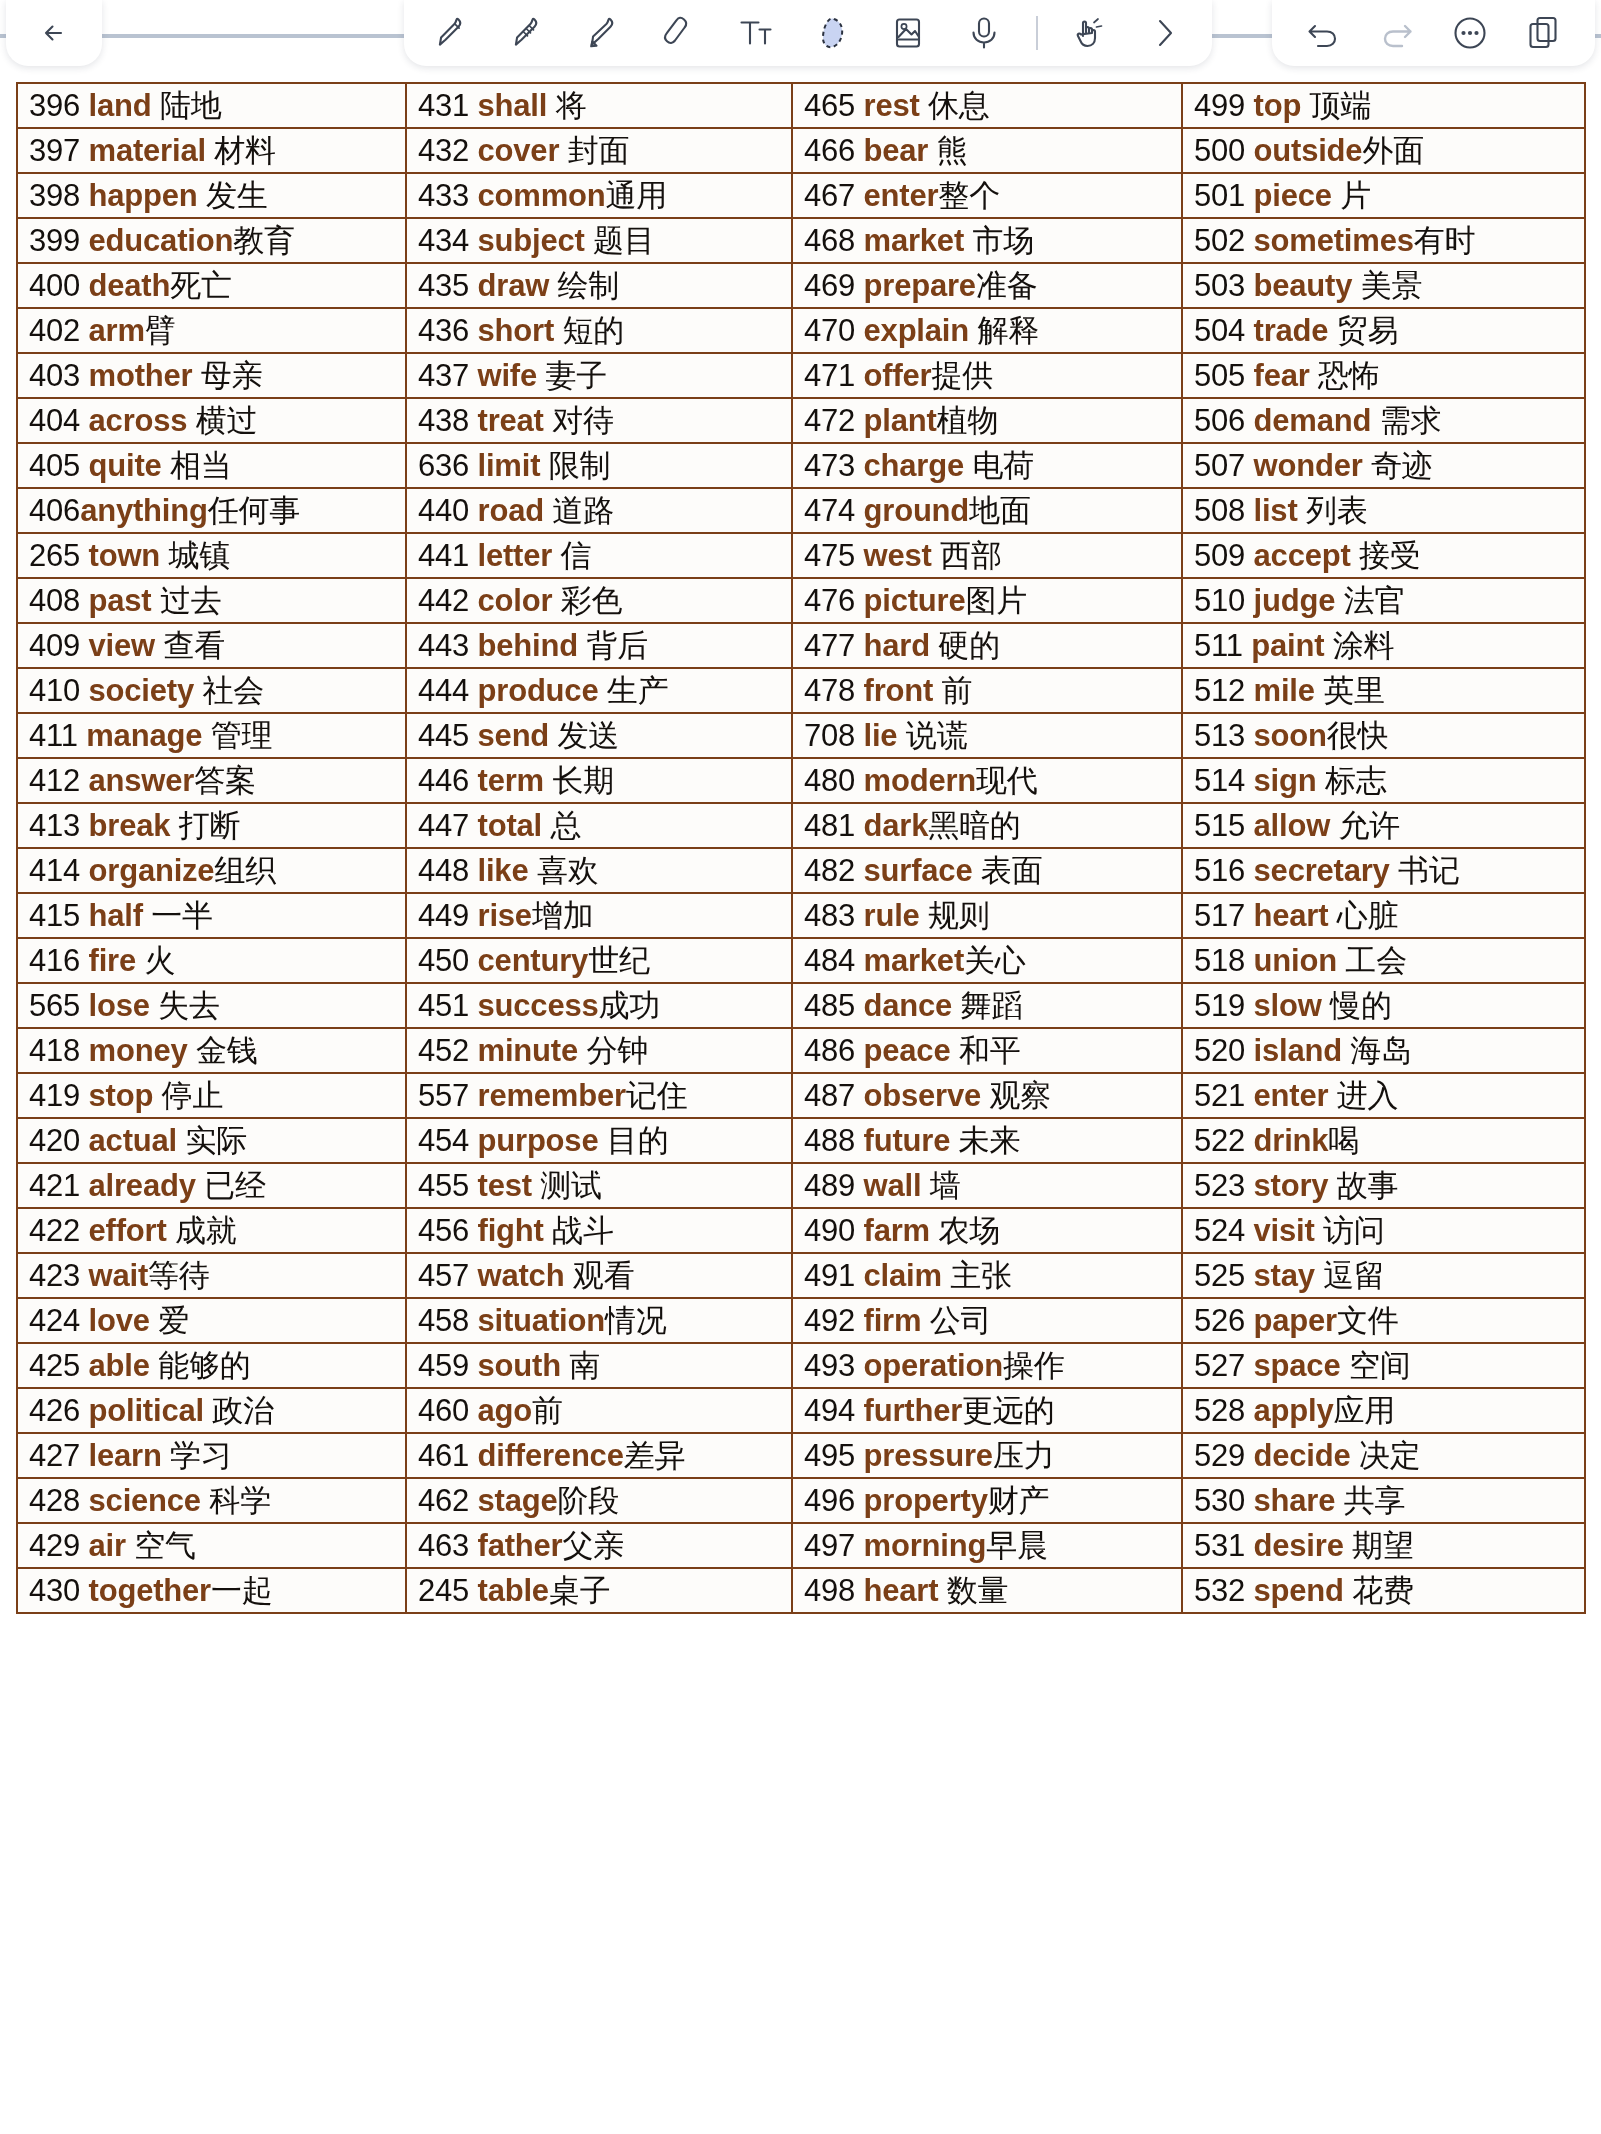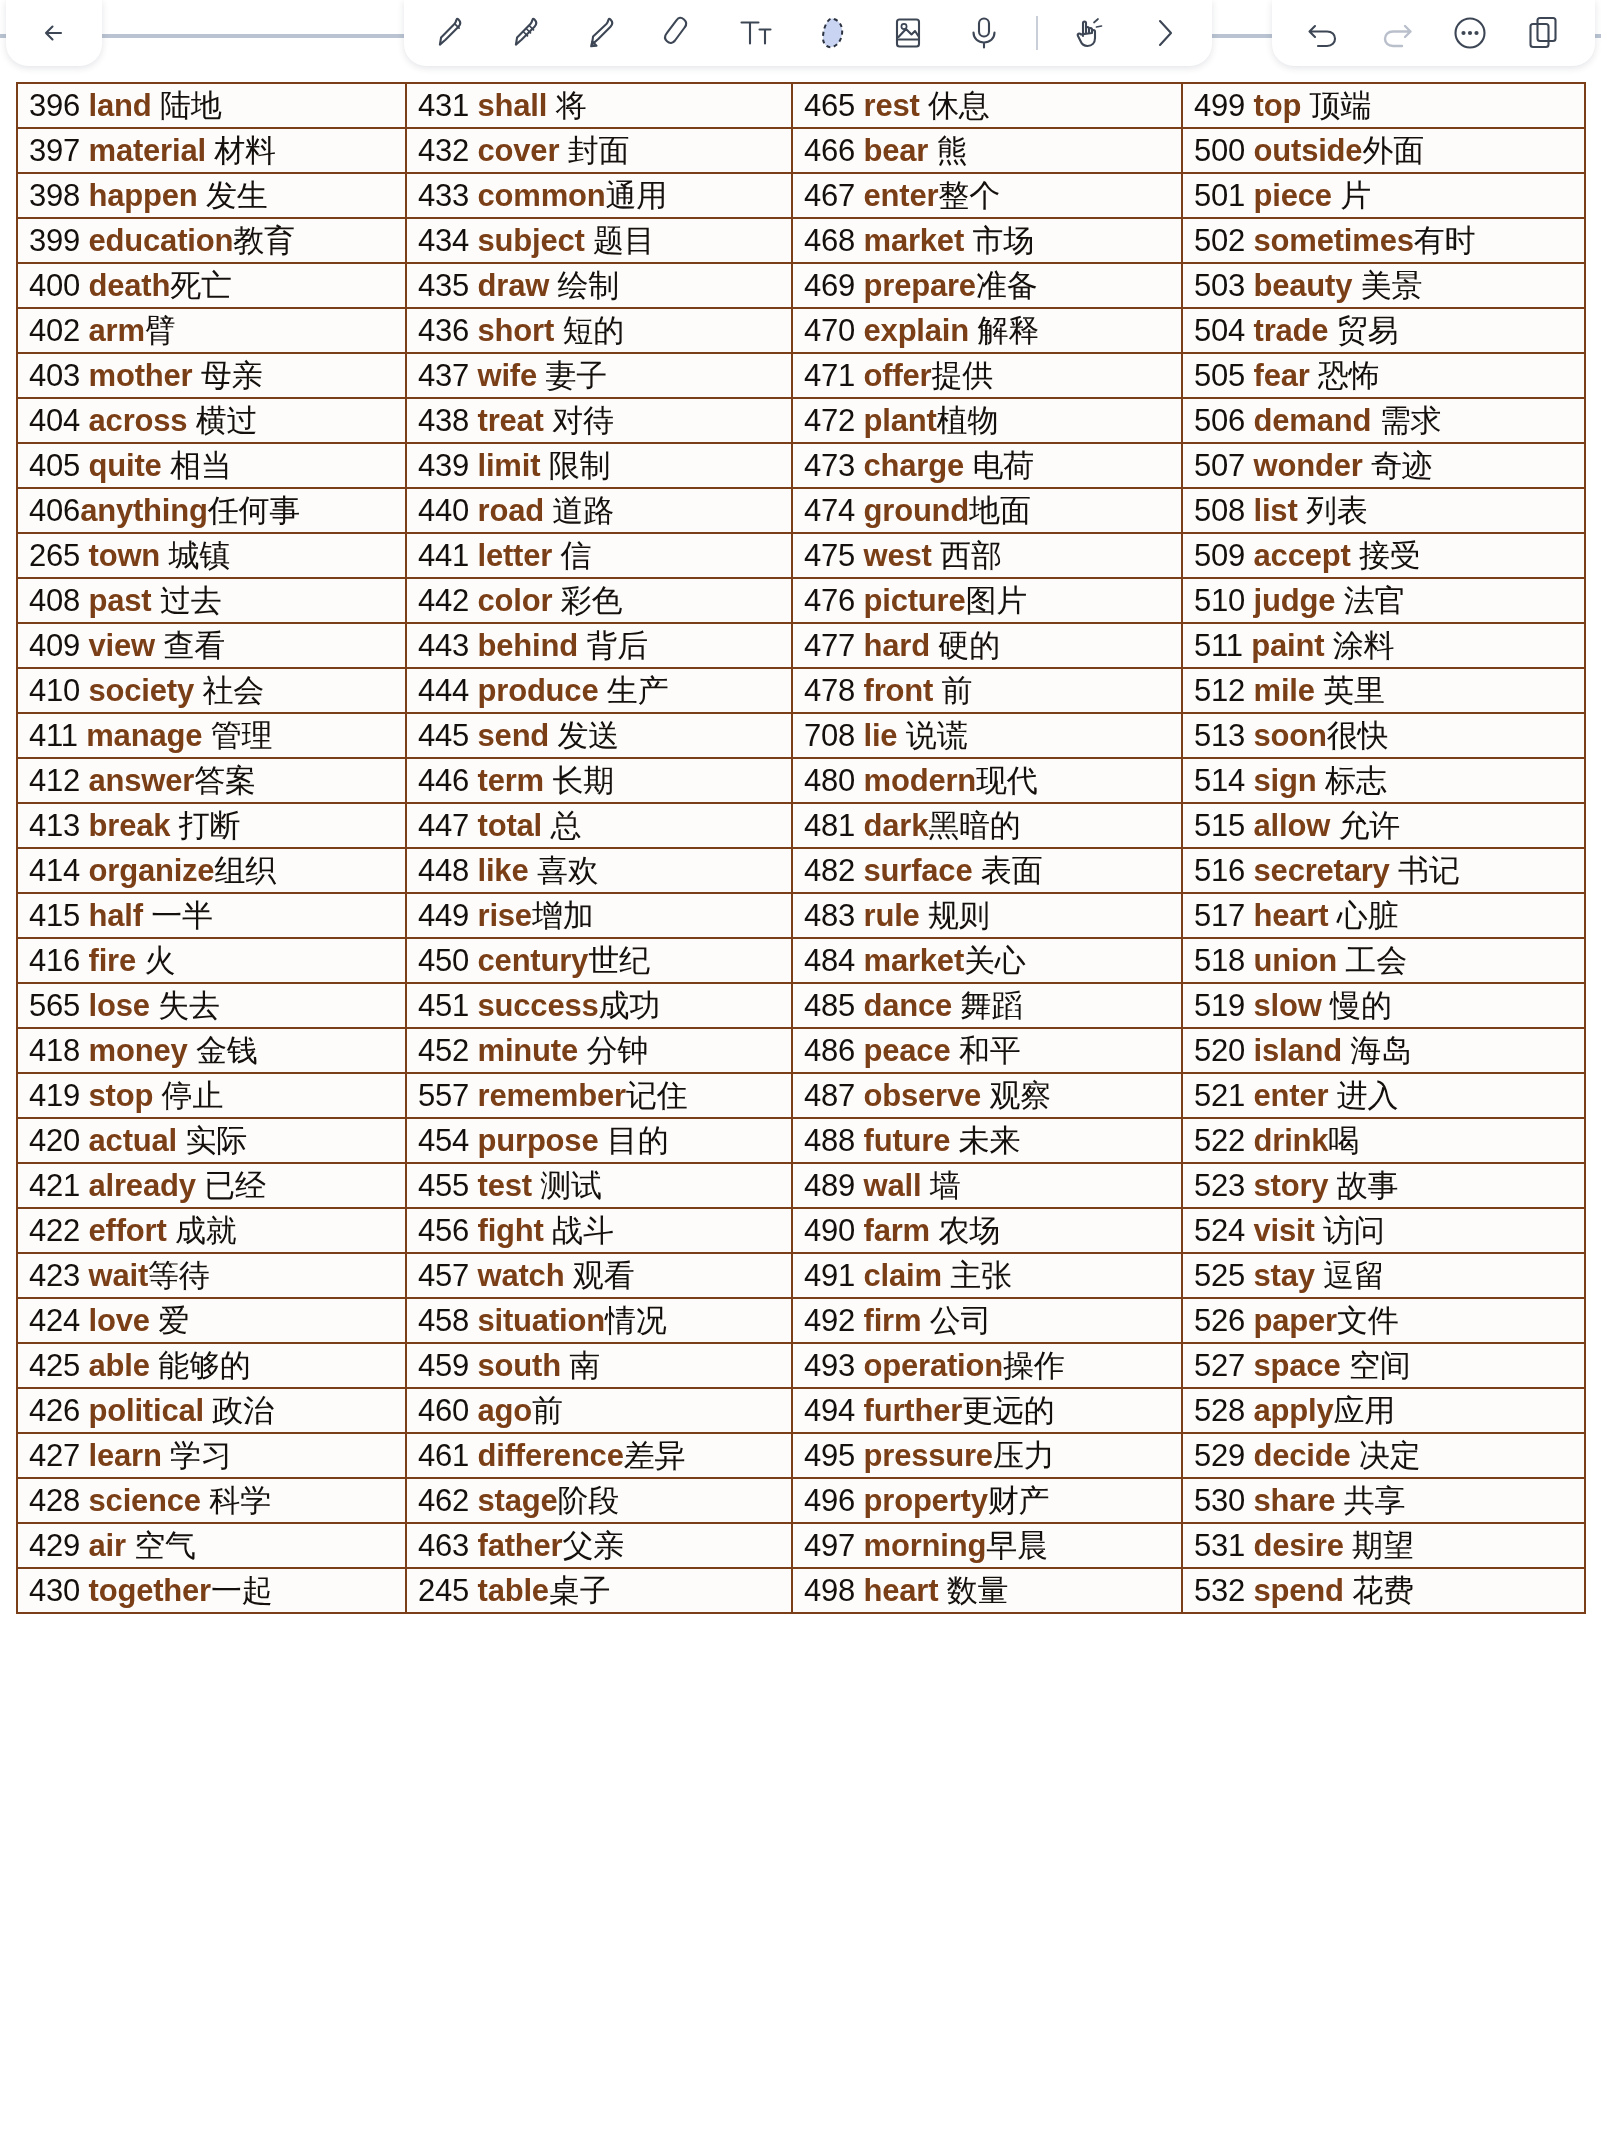--- a/index.html
+++ b/index.html
@@ -330,21 +330,21 @@
         </td>
         <td>
           <span class="cell"><span class="num">506</span> <span class="en">demand</span> <span class="zh">需求</span></span>
         </td>
       </tr>
       <tr>
         <td>
           <span class="cell"><span class="num">405</span> <span class="en">quite</span> <span class="zh">相当</span></span>
         </td>
         <td>
-          <span class="cell"><span class="num">439</span> <span class="en">limit</span> <span class="zh">限制</span></span>
+          <span class="cell"><span class="num">636</span> <span class="en">limit</span> <span class="zh">限制</span></span>
         </td>
         <td>
           <span class="cell"><span class="num">473</span> <span class="en">charge</span> <span class="zh">电荷</span></span>
         </td>
         <td>
           <span class="cell"><span class="num">507</span> <span class="en">wonder</span> <span class="zh">奇迹</span></span>
         </td>
       </tr>
       <tr>
         <td>

